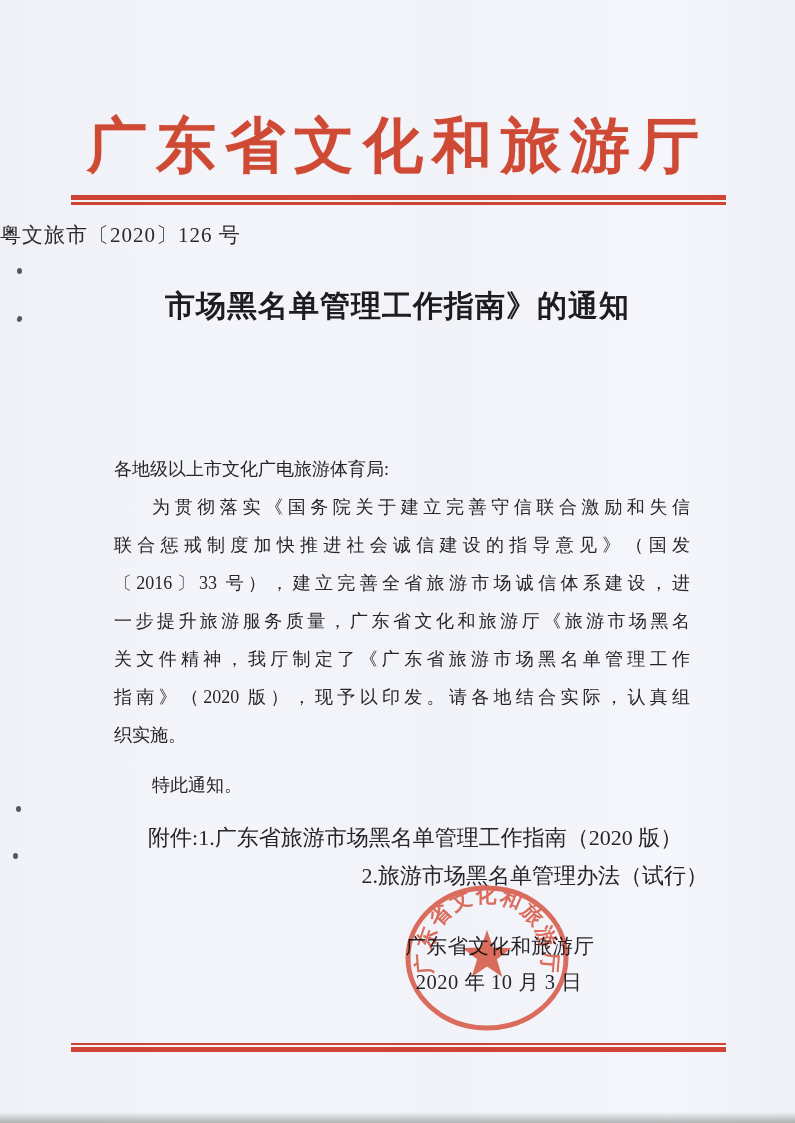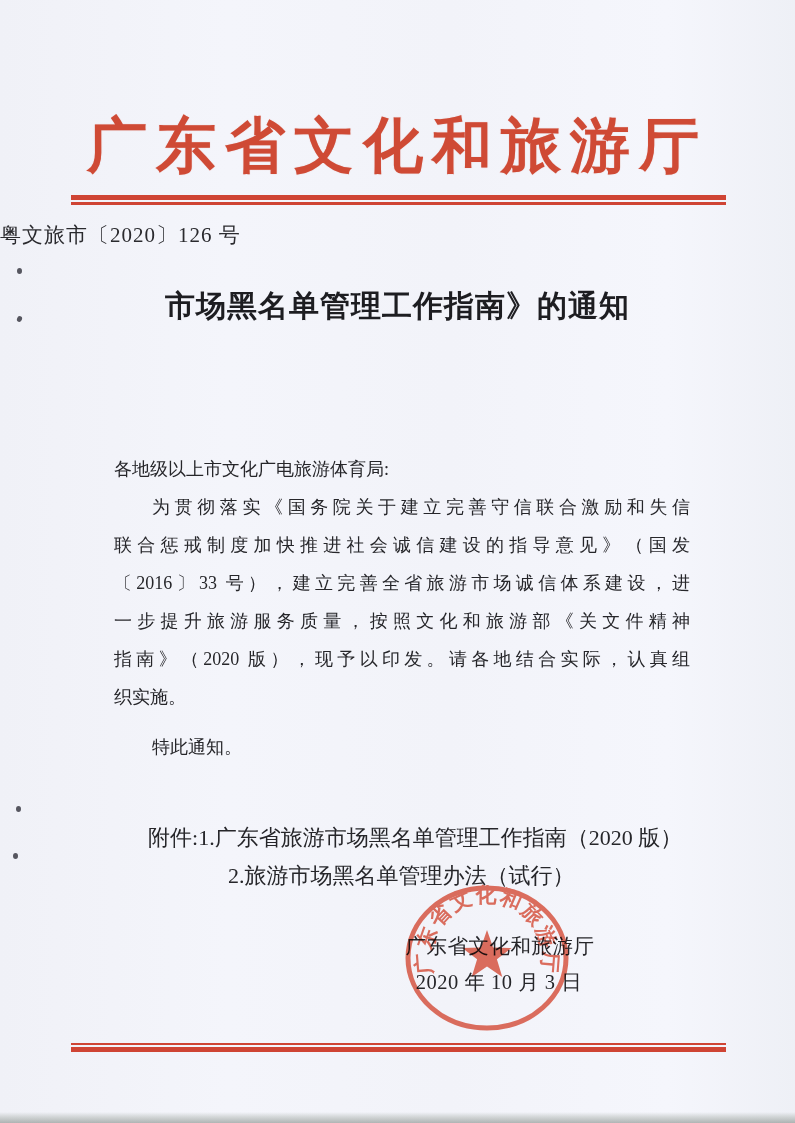--- a/index.html
+++ b/index.html
@@ -51,21 +51,21 @@
   .bline.justify{white-space:normal;text-align:justify;text-align-last:justify;}
   .bline.indent{padding-left:38px;}
   .bline.indent.justify{box-sizing:border-box;}
   .bline.gap{margin-top:12px;}
   
   .attachments{
     position:absolute;top:819px;left:148px;width:560px;
     font-size:22px;color:#26262a;
   }
   .aline{line-height:38px;height:38px;white-space:nowrap;}
-  .aline.second{padding-left:80px;}
+  .aline.second{padding-left:80px;text-align:right;}
   
   .issuer{
     position:absolute;top:931px;left:380px;width:240px;
     text-align:center;font-size:20.5px;color:#26262a;
     letter-spacing:0.5px;line-height:30px;white-space:nowrap;
   }
   .doc-date{
     position:absolute;top:967px;left:380px;width:238px;
     text-align:center;font-size:20.5px;color:#26262a;
     letter-spacing:0.5px;line-height:30px;white-space:nowrap;
@@ -104,21 +104,22 @@
 
   <div class="doc-title">
     <div>市场黑名单管理工作指南》的通知</div>
   </div>
 
   <div class="body-text">
     <div class="bline">各地级以上市文化广电旅游体育局:</div>
     <div class="bline indent justify">为贯彻落实《国务院关于建立完善守信联合激励和失信</div>
     <div class="bline justify">联合惩戒制度加快推进社会诚信建设的指导意见》（国发</div>
     <div class="bline justify">〔2016〕33 号），建立完善全省旅游市场诚信体系建设，进</div>
-    <div class="bline justify">一步提升旅游服务质量，按照文化和旅游部《关文件精神</div>
+    <div class="bline justify">一步提升旅游服务质量，广东省文化和旅游厅《旅游市场黑名</div>
+    <div class="bline justify">关文件精神，我厅制定了《广东省旅游市场黑名单管理工作</div>
     <div class="bline justify">指南》（2020 版），现予以印发。请各地结合实际，认真组</div>
     <div class="bline">织实施。</div>
     <div class="bline indent gap">特此通知。</div>
   </div>
 
   <div class="attachments">
     <div class="aline"><span>附件:</span><span>1.广东省旅游市场黑名单管理工作指南（2020 版）</span></div>
     <div class="aline second"><span>2.旅游市场黑名单管理办法（试行）</span></div>
   </div>
 

